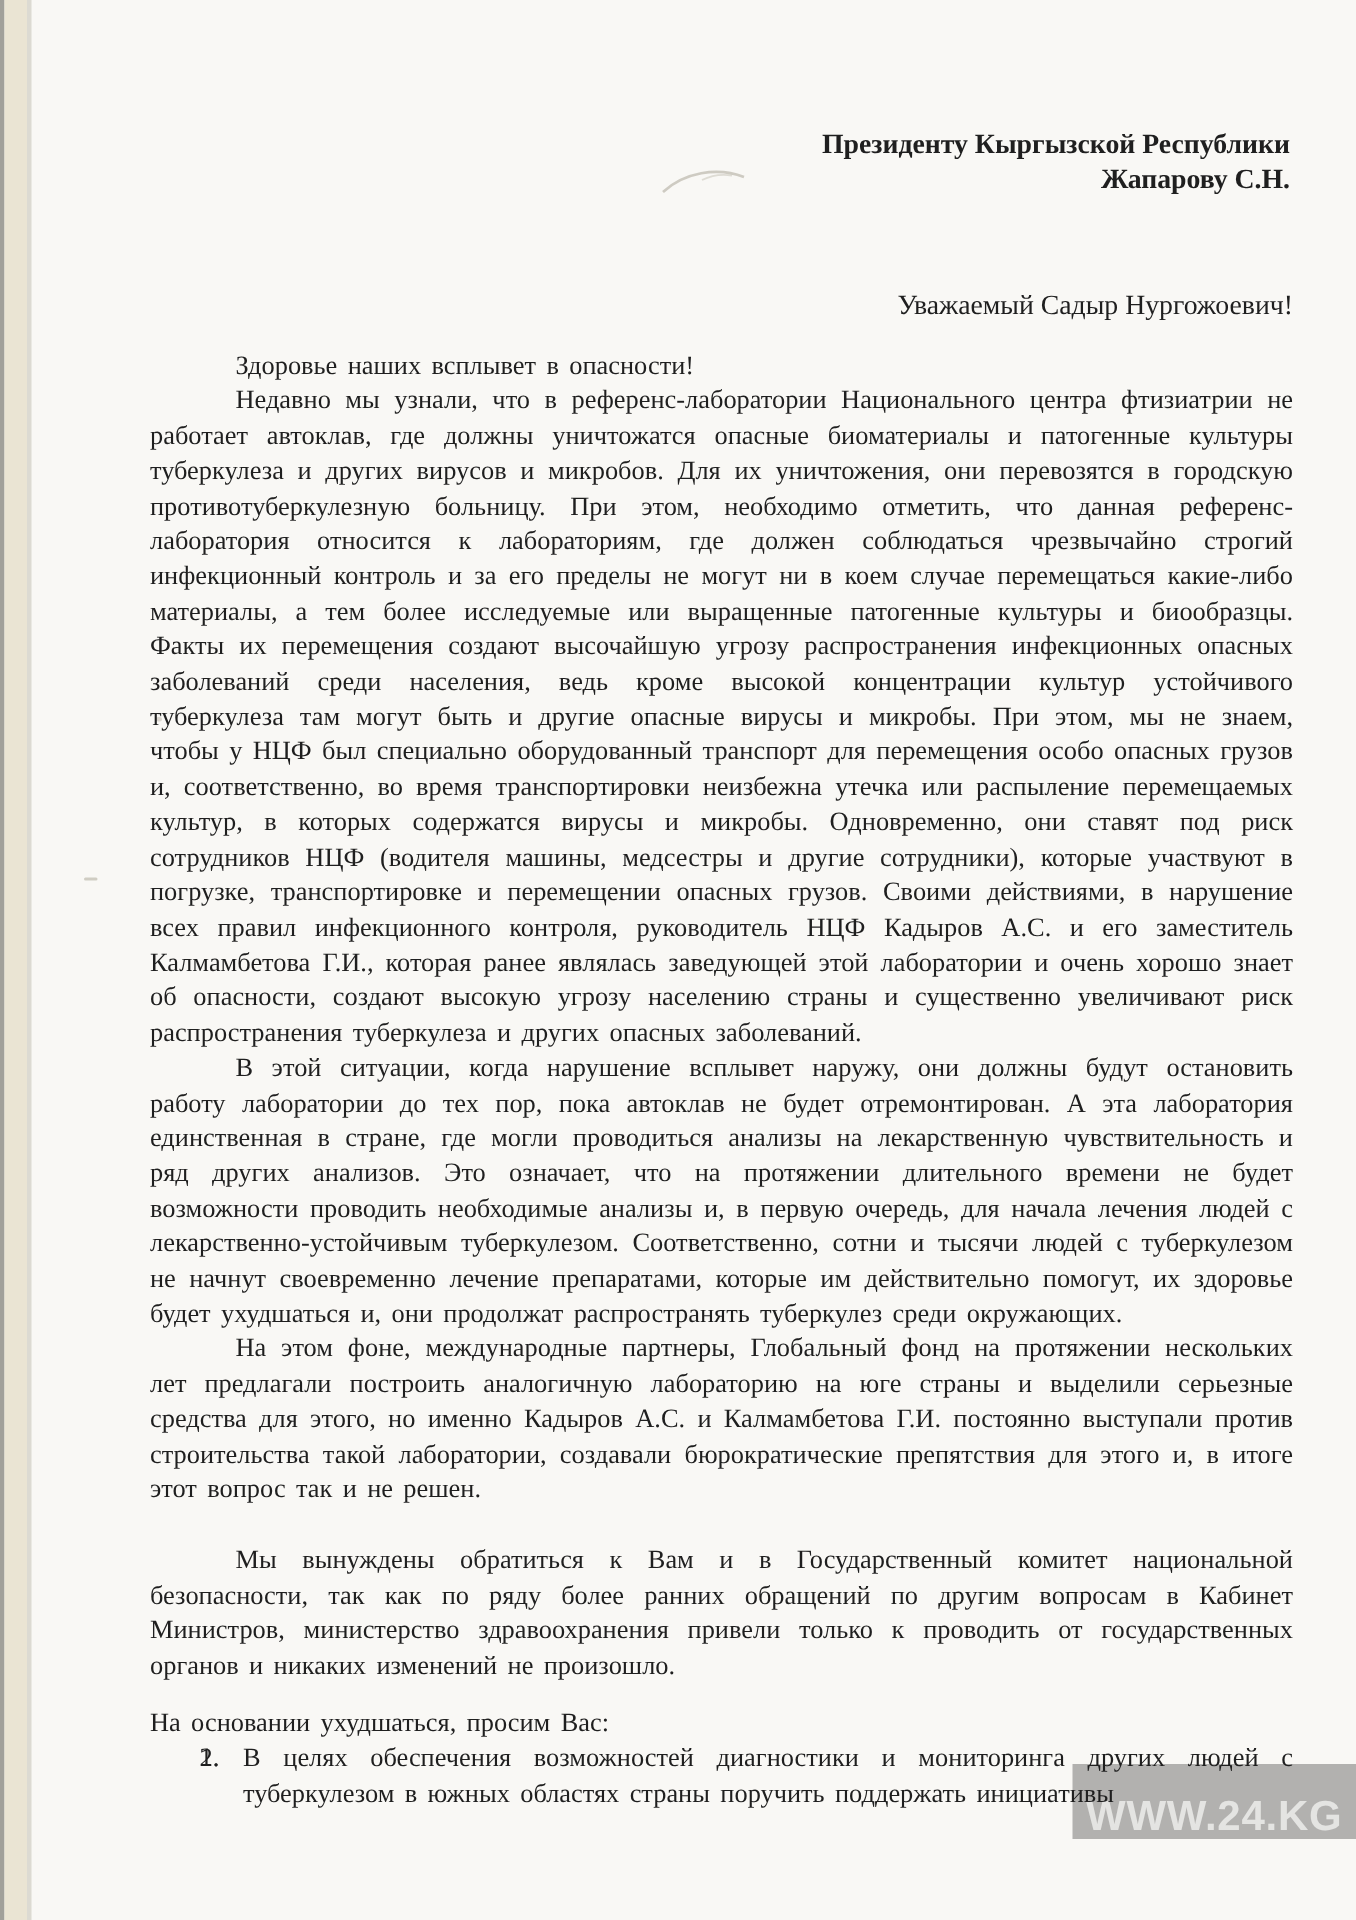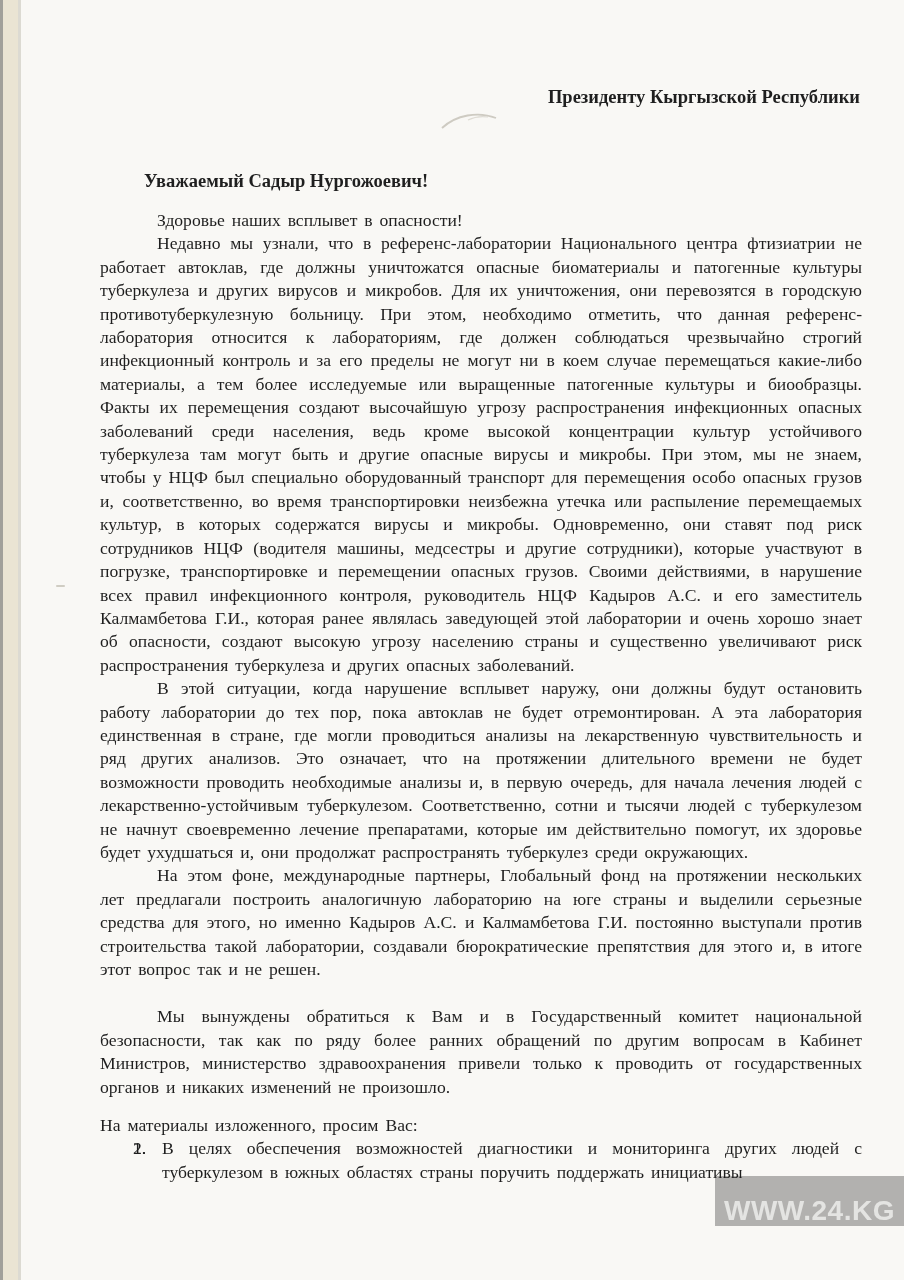--- a/index.html
+++ b/index.html
@@ -22,21 +22,21 @@
   .content { position:relative; z-index:2; padding:86px 42px 0 100px; }
 
   .recipient {
     text-align:right; font-weight:bold;
     font-size:18.5px; line-height:23px;
     padding-right:2px;
   }
 
   .salutation {
     margin-top:62px; margin-left:44px;
-    text-align:left; font-weight:bold; font-size:18.5px;
+    text-align:right; font-weight:normal; font-size:18.5px;
   }
 
   .body-text p {
     margin:0;
     font-size:17.6px; line-height:23.4px;
     text-align:justify; text-indent:57px;
     word-spacing:2.5px;
   }
   .p-opening   { margin-top:17px !important; }
   .p-appeal    { margin-top:24px !important; }
@@ -81,31 +81,32 @@
 
   <svg class="pen-smudge" width="62" height="32" viewBox="0 0 62 32">
     <path d="M4 22 C 18 9, 40 5, 58 12" stroke="#b7b2a6" stroke-width="1.8" fill="none" opacity="0.65"></path>
     <path d="M30 14 C 36 11, 44 10, 50 11" stroke="#c4c0b4" stroke-width="1.2" fill="none" opacity="0.5"></path>
   </svg>
 
   <div class="content">
 
     <div class="recipient">
       <div>Президенту Кыргызской Республики</div>
+      <div>Жапарову С.Н.</div>
     </div>
 
     <div class="salutation">Уважаемый Садыр Нургожоевич!</div>
 
     <div class="body-text">
       <p class="p-opening">Здоровье наших всплывет в опасности!</p>
       <p>Недавно мы узнали, что в референс-лаборатории Национального центра фтизиатрии не работает автоклав, где должны уничтожатся опасные биоматериалы и патогенные культуры туберкулеза и других вирусов и микробов. Для их уничтожения, они перевозятся в городскую противотуберкулезную больницу. При этом, необходимо отметить, что данная референс-лаборатория относится к лабораториям, где должен соблюдаться чрезвычайно строгий инфекционный контроль и за его пределы не могут ни в коем случае перемещаться какие-либо материалы, а тем более исследуемые или выращенные патогенные культуры и биообразцы. Факты их перемещения создают высочайшую угрозу распространения инфекционных опасных заболеваний среди населения, ведь кроме высокой концентрации культур устойчивого туберкулеза там могут быть и другие опасные вирусы и микробы. При этом, мы не знаем, чтобы у НЦФ был специально оборудованный транспорт для перемещения особо опасных грузов и, соответственно, во время транспортировки неизбежна утечка или распыление перемещаемых культур, в которых содержатся вирусы и микробы. Одновременно, они ставят под риск сотрудников НЦФ (водителя машины, медсестры и другие сотрудники), которые участвуют в погрузке, транспортировке и перемещении опасных грузов. Своими действиями, в нарушение всех правил инфекционного контроля, руководитель НЦФ Кадыров А.С. и его заместитель Калмамбетова Г.И., которая ранее являлась заведующей этой лаборатории и очень хорошо знает об опасности, создают высокую угрозу населению страны и существенно увеличивают риск распространения туберкулеза и других опасных заболеваний.</p>
       <p>В этой ситуации, когда нарушение всплывет наружу, они должны будут остановить работу лаборатории до тех пор, пока автоклав не будет отремонтирован. А эта лаборатория единственная в стране, где могли проводиться анализы на лекарственную чувствительность и ряд других анализов. Это означает, что на протяжении длительного времени не будет возможности проводить необходимые анализы и, в первую очередь, для начала лечения людей с лекарственно-устойчивым туберкулезом. Соответственно, сотни и тысячи людей с туберкулезом не начнут своевременно лечение препаратами, которые им действительно помогут, их здоровье будет ухудшаться и, они продолжат распространять туберкулез среди окружающих.</p>
       <p>На этом фоне, международные партнеры, Глобальный фонд на протяжении нескольких лет предлагали построить аналогичную лабораторию на юге страны и выделили серьезные средства для этого, но именно Кадыров А.С. и Калмамбетова Г.И. постоянно выступали против строительства такой лаборатории, создавали бюрократические препятствия для этого и, в итоге этот вопрос так и не решен.</p>
       <p class="p-appeal">Мы вынуждены обратиться к Вам и в Государственный комитет национальной безопасности, так как по ряду более ранних обращений по другим вопросам в Кабинет Министров, министерство здравоохранения привели только к проводить от государственных органов и никаких изменений не произошло.</p>
-      <p class="closing-intro">На материалы изложенного, просим Вас:</p>
+      <p class="closing-intro">На основании ухудшаться, просим Вас:</p>
 
       <ol class="requests">
         <li>
           <span class="li-num">1.</span>
         </li>
         <li>
           <span class="li-num">2.</span>
           <span>В целях обеспечения возможностей диагностики и мониторинга других людей с туберкулезом в южных областях страны поручить поддержать инициативы</span>
         </li>
       </ol>

